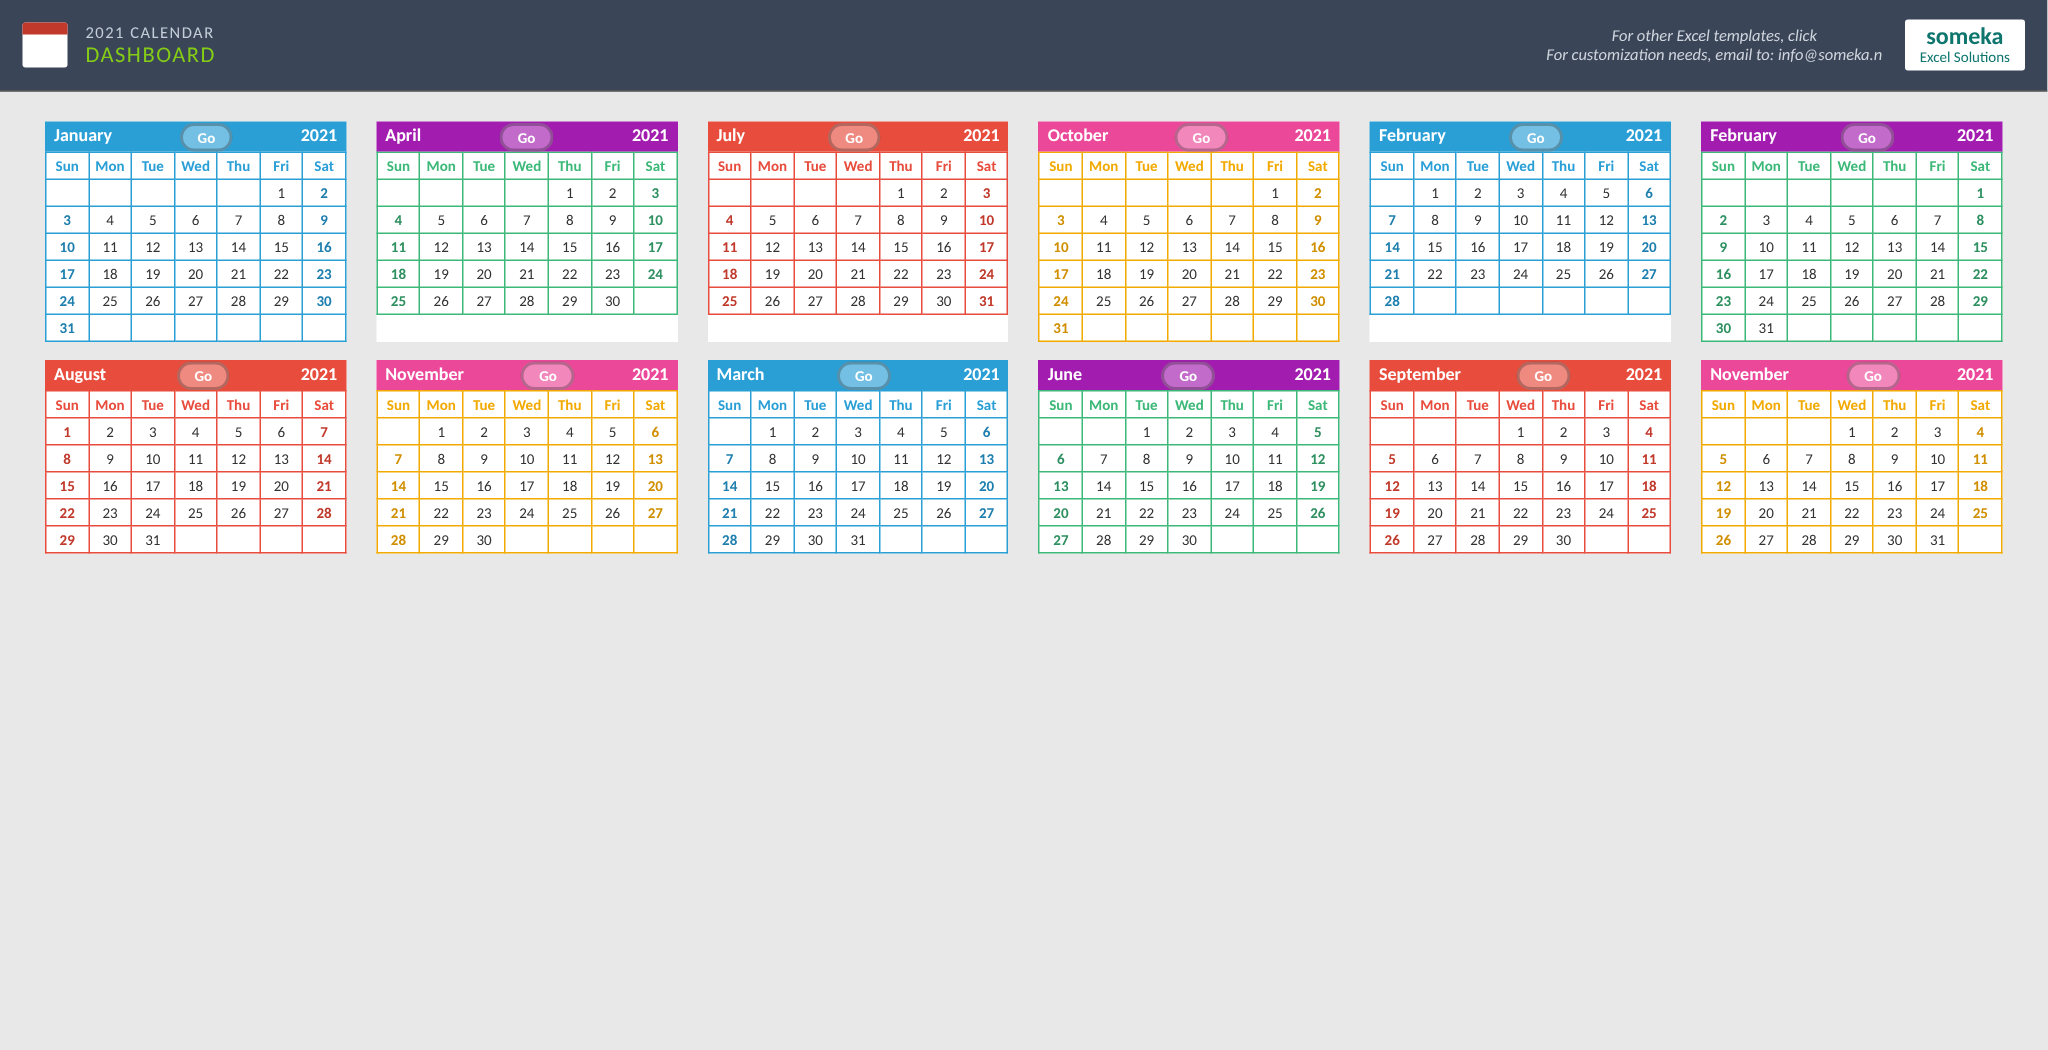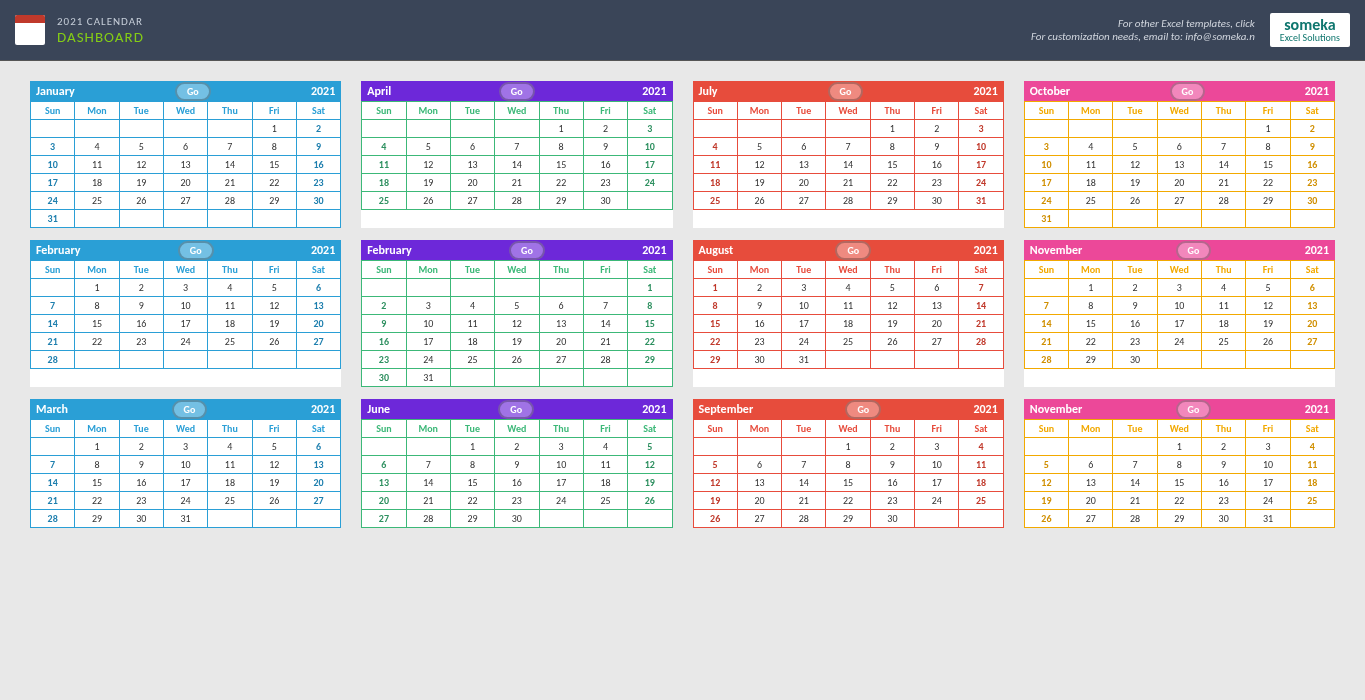--- a/index.html
+++ b/index.html
@@ -3,33 +3,33 @@
 <meta charset="utf-8">
 <style>
 *{margin:0;padding:0;box-sizing:border-box}
 body{font-family:Calibri,Arial,sans-serif;background:#e8e8e8;width:1365px;height:700px;overflow:hidden}
 .header{background:#3a4558;height:61px;display:flex;align-items:center;padding:0 15px;border-bottom:1px solid #555}
 .cal-icon{width:30px;height:30px;margin-right:12px;background:#fff;border-radius:2px;position:relative}
 .cal-icon::before{content:"";position:absolute;top:0;left:0;right:0;height:8px;background:#c0392b;border-radius:2px 2px 0 0}
 .hdr-text{color:#c5cdd8}
 .hdr-title{font-size:11px;letter-spacing:1px}
 .hdr-sub{font-size:15px;font-weight:normal;color:#84cc16;letter-spacing:1px}
-.hdr-right{margin-left:auto;text-align:right;color:#d0d5dd;font-size:11px;font-style:italic}
+.hdr-right{margin-left:auto;text-align:center;color:#d0d5dd;font-size:11px;font-style:italic}
 .logo{background:#fff;color:#0f766e;padding:4px 10px;margin-left:15px;font-size:16px;font-weight:bold;border-radius:2px;text-align:center;line-height:1}
 .logo small{font-size:10px;font-weight:normal;display:block}
-.grid{padding:20px 30px;display:grid;grid-template-columns:repeat(4,1fr);gap:12px 20px}
+.grid{padding:20px 30px;display:grid;grid-template-columns:repeat(6,1fr);gap:12px 20px}
 .month{background:#fff}
 .mh{display:flex;justify-content:space-between;align-items:center;height:20px;color:#fff;font-size:12px;font-weight:bold;padding:0 6px;position:relative}
 .go{background:rgba(255,255,255,.35);padding:1px 10px;border-radius:10px;font-size:10px;border:2px solid rgba(0,0,0,.25);cursor:pointer}
 .tbl{width:100%;border-collapse:collapse;table-layout:fixed}
 .tbl th,.tbl td{border:1px solid;text-align:center;font-size:10px;height:18px;width:14.28%}
 .tbl th{font-weight:bold}
 .tbl td{color:#333}
 .c-blue .mh{background:#2a9fd6}.c-blue .tbl th,.c-blue .tbl td{border-color:#2a9fd6}.c-blue .tbl th{color:#2a9fd6}.c-blue .we{color:#1e7fae;font-weight:bold}
-.c-green .mh{background:#6d28d9}.c-green .tbl th,.c-green .tbl td{border-color:#3cb878}.c-green .tbl th{color:#3cb878}.c-green .we{color:#2e9060;font-weight:bold}
+.c-green .mh{background:#a21caf}.c-green .tbl th,.c-green .tbl td{border-color:#3cb878}.c-green .tbl th{color:#3cb878}.c-green .we{color:#2e9060;font-weight:bold}
 .c-red .mh{background:#e74c3c}.c-red .tbl th,.c-red .tbl td{border-color:#e74c3c}.c-red .tbl th{color:#e74c3c}.c-red .we{color:#c0392b;font-weight:bold}
 .c-yellow .mh{background:#ec4899}.c-yellow .tbl th,.c-yellow .tbl td{border-color:#f2a900}.c-yellow .tbl th{color:#f2a900}.c-yellow .we{color:#d08f00;font-weight:bold}
 </style>
 </head>
 <body>
 
 <div class="header">
   <div class="cal-icon"></div>
   <div class="hdr-text">
     <div class="hdr-title">2021 CALENDAR</div>

